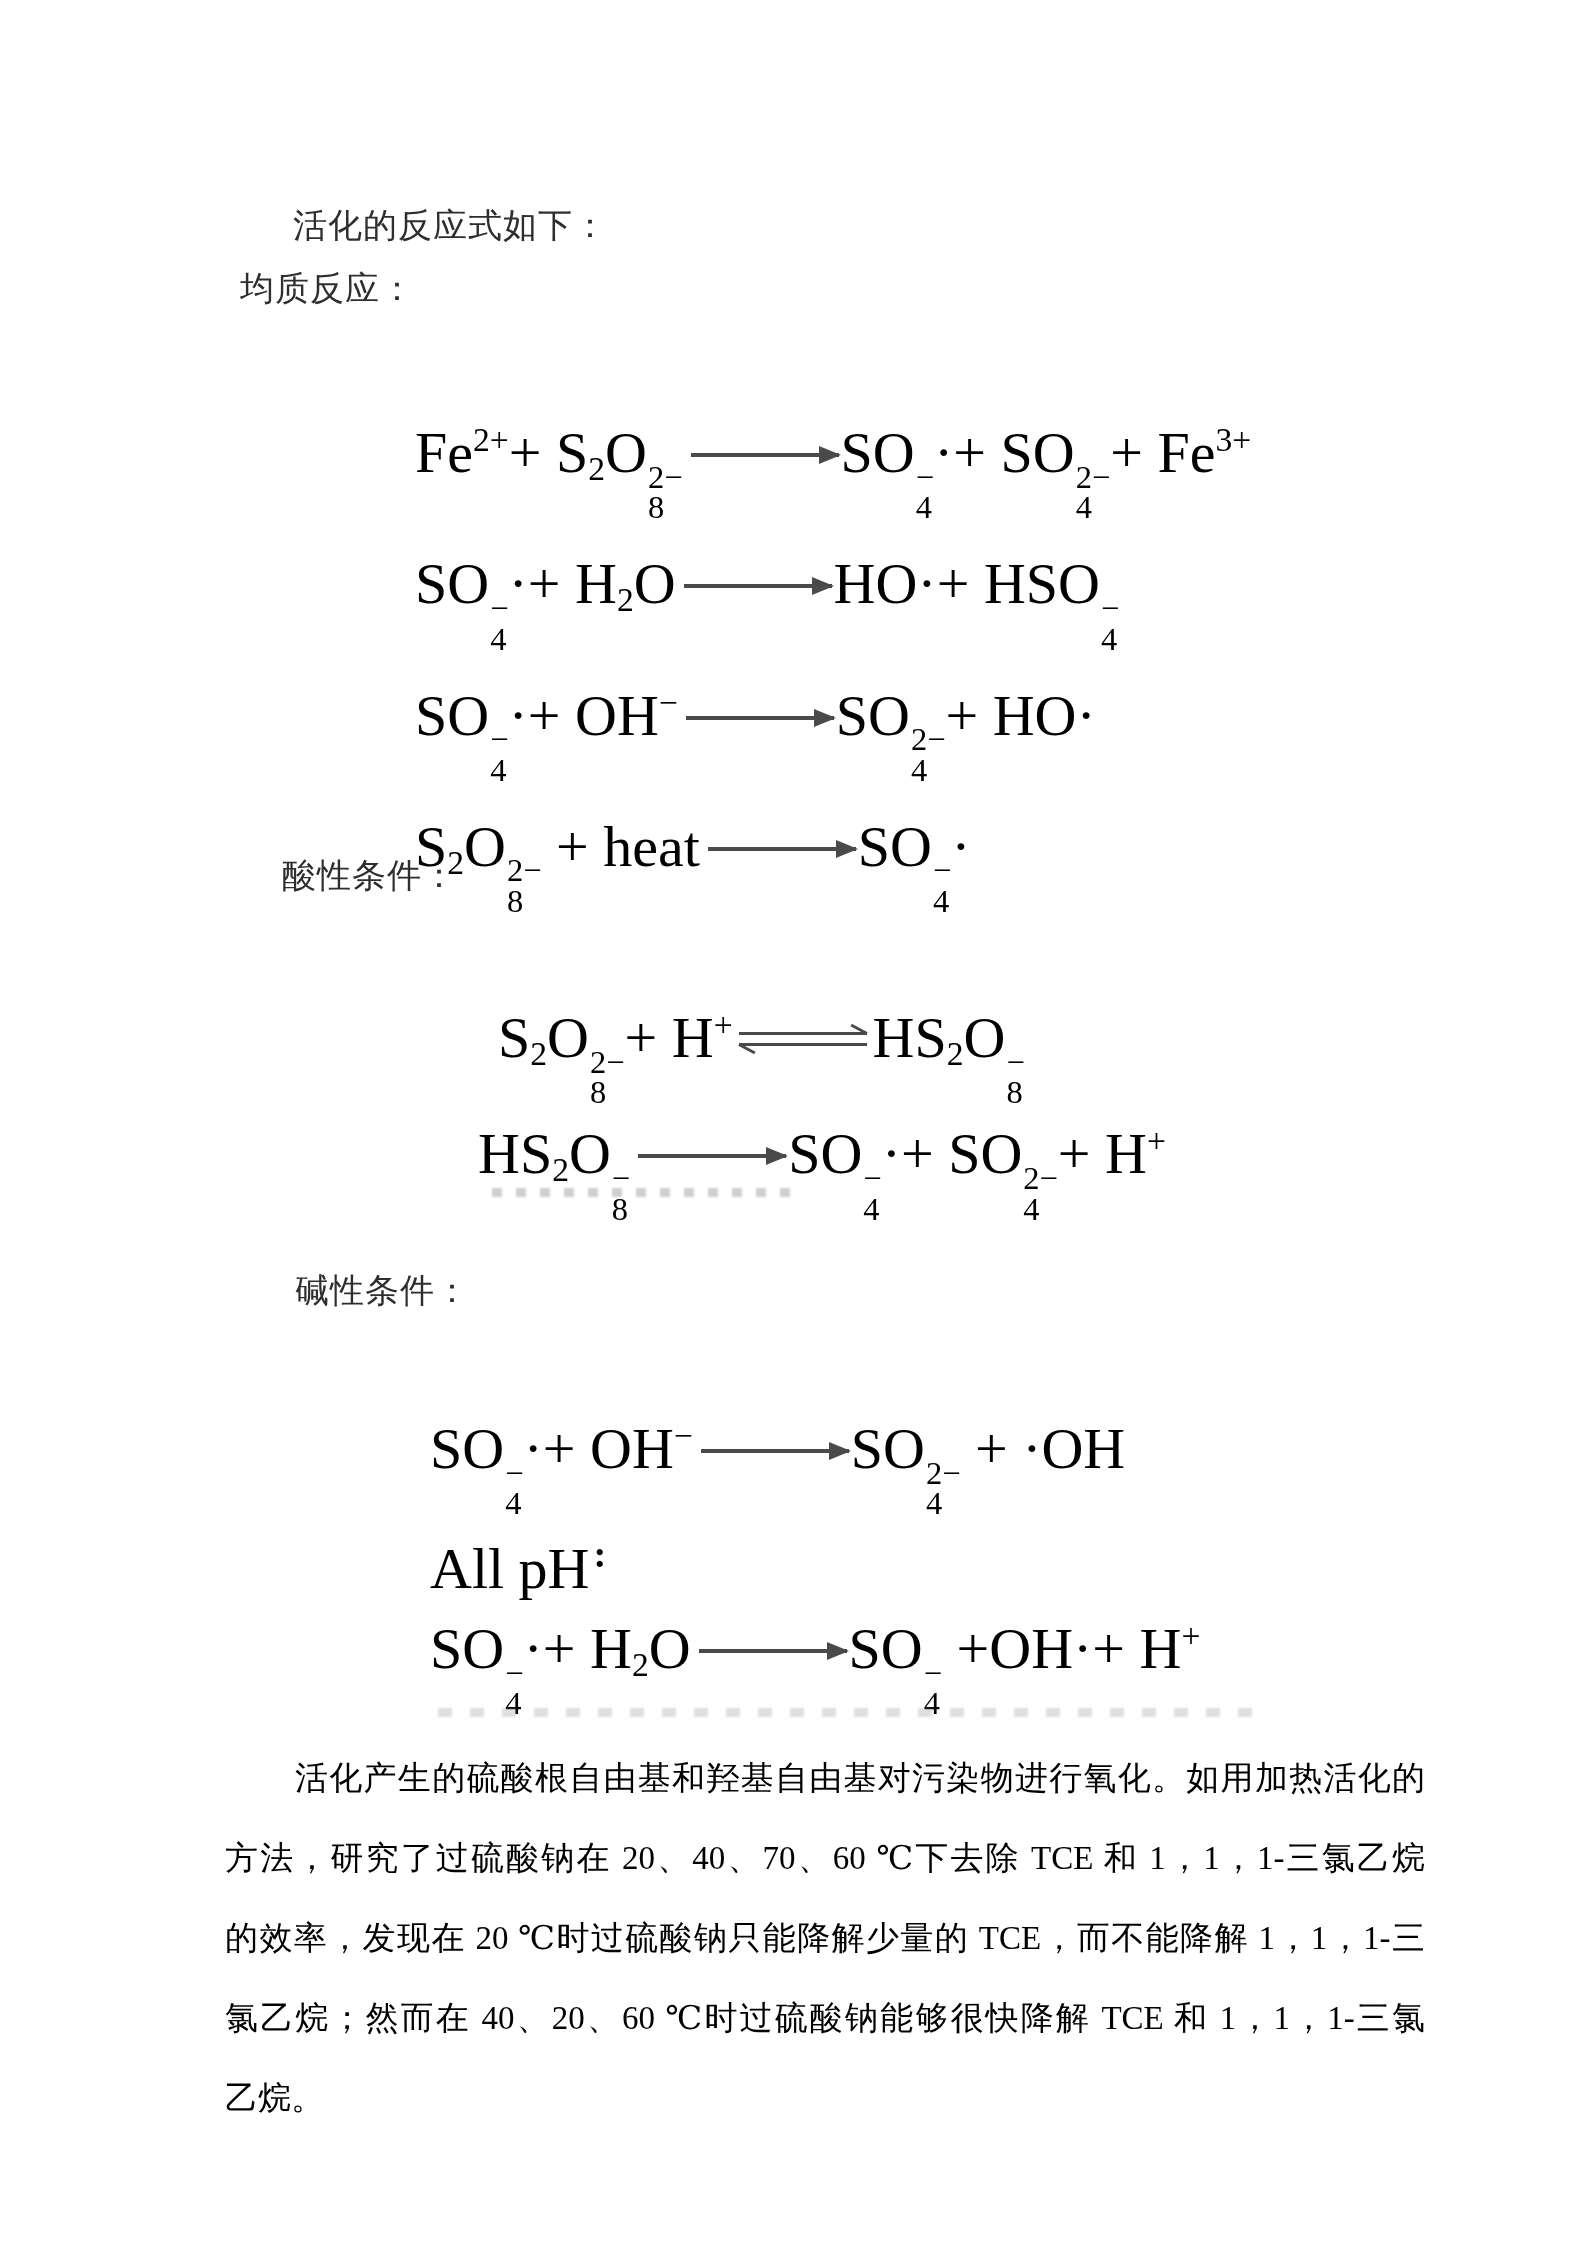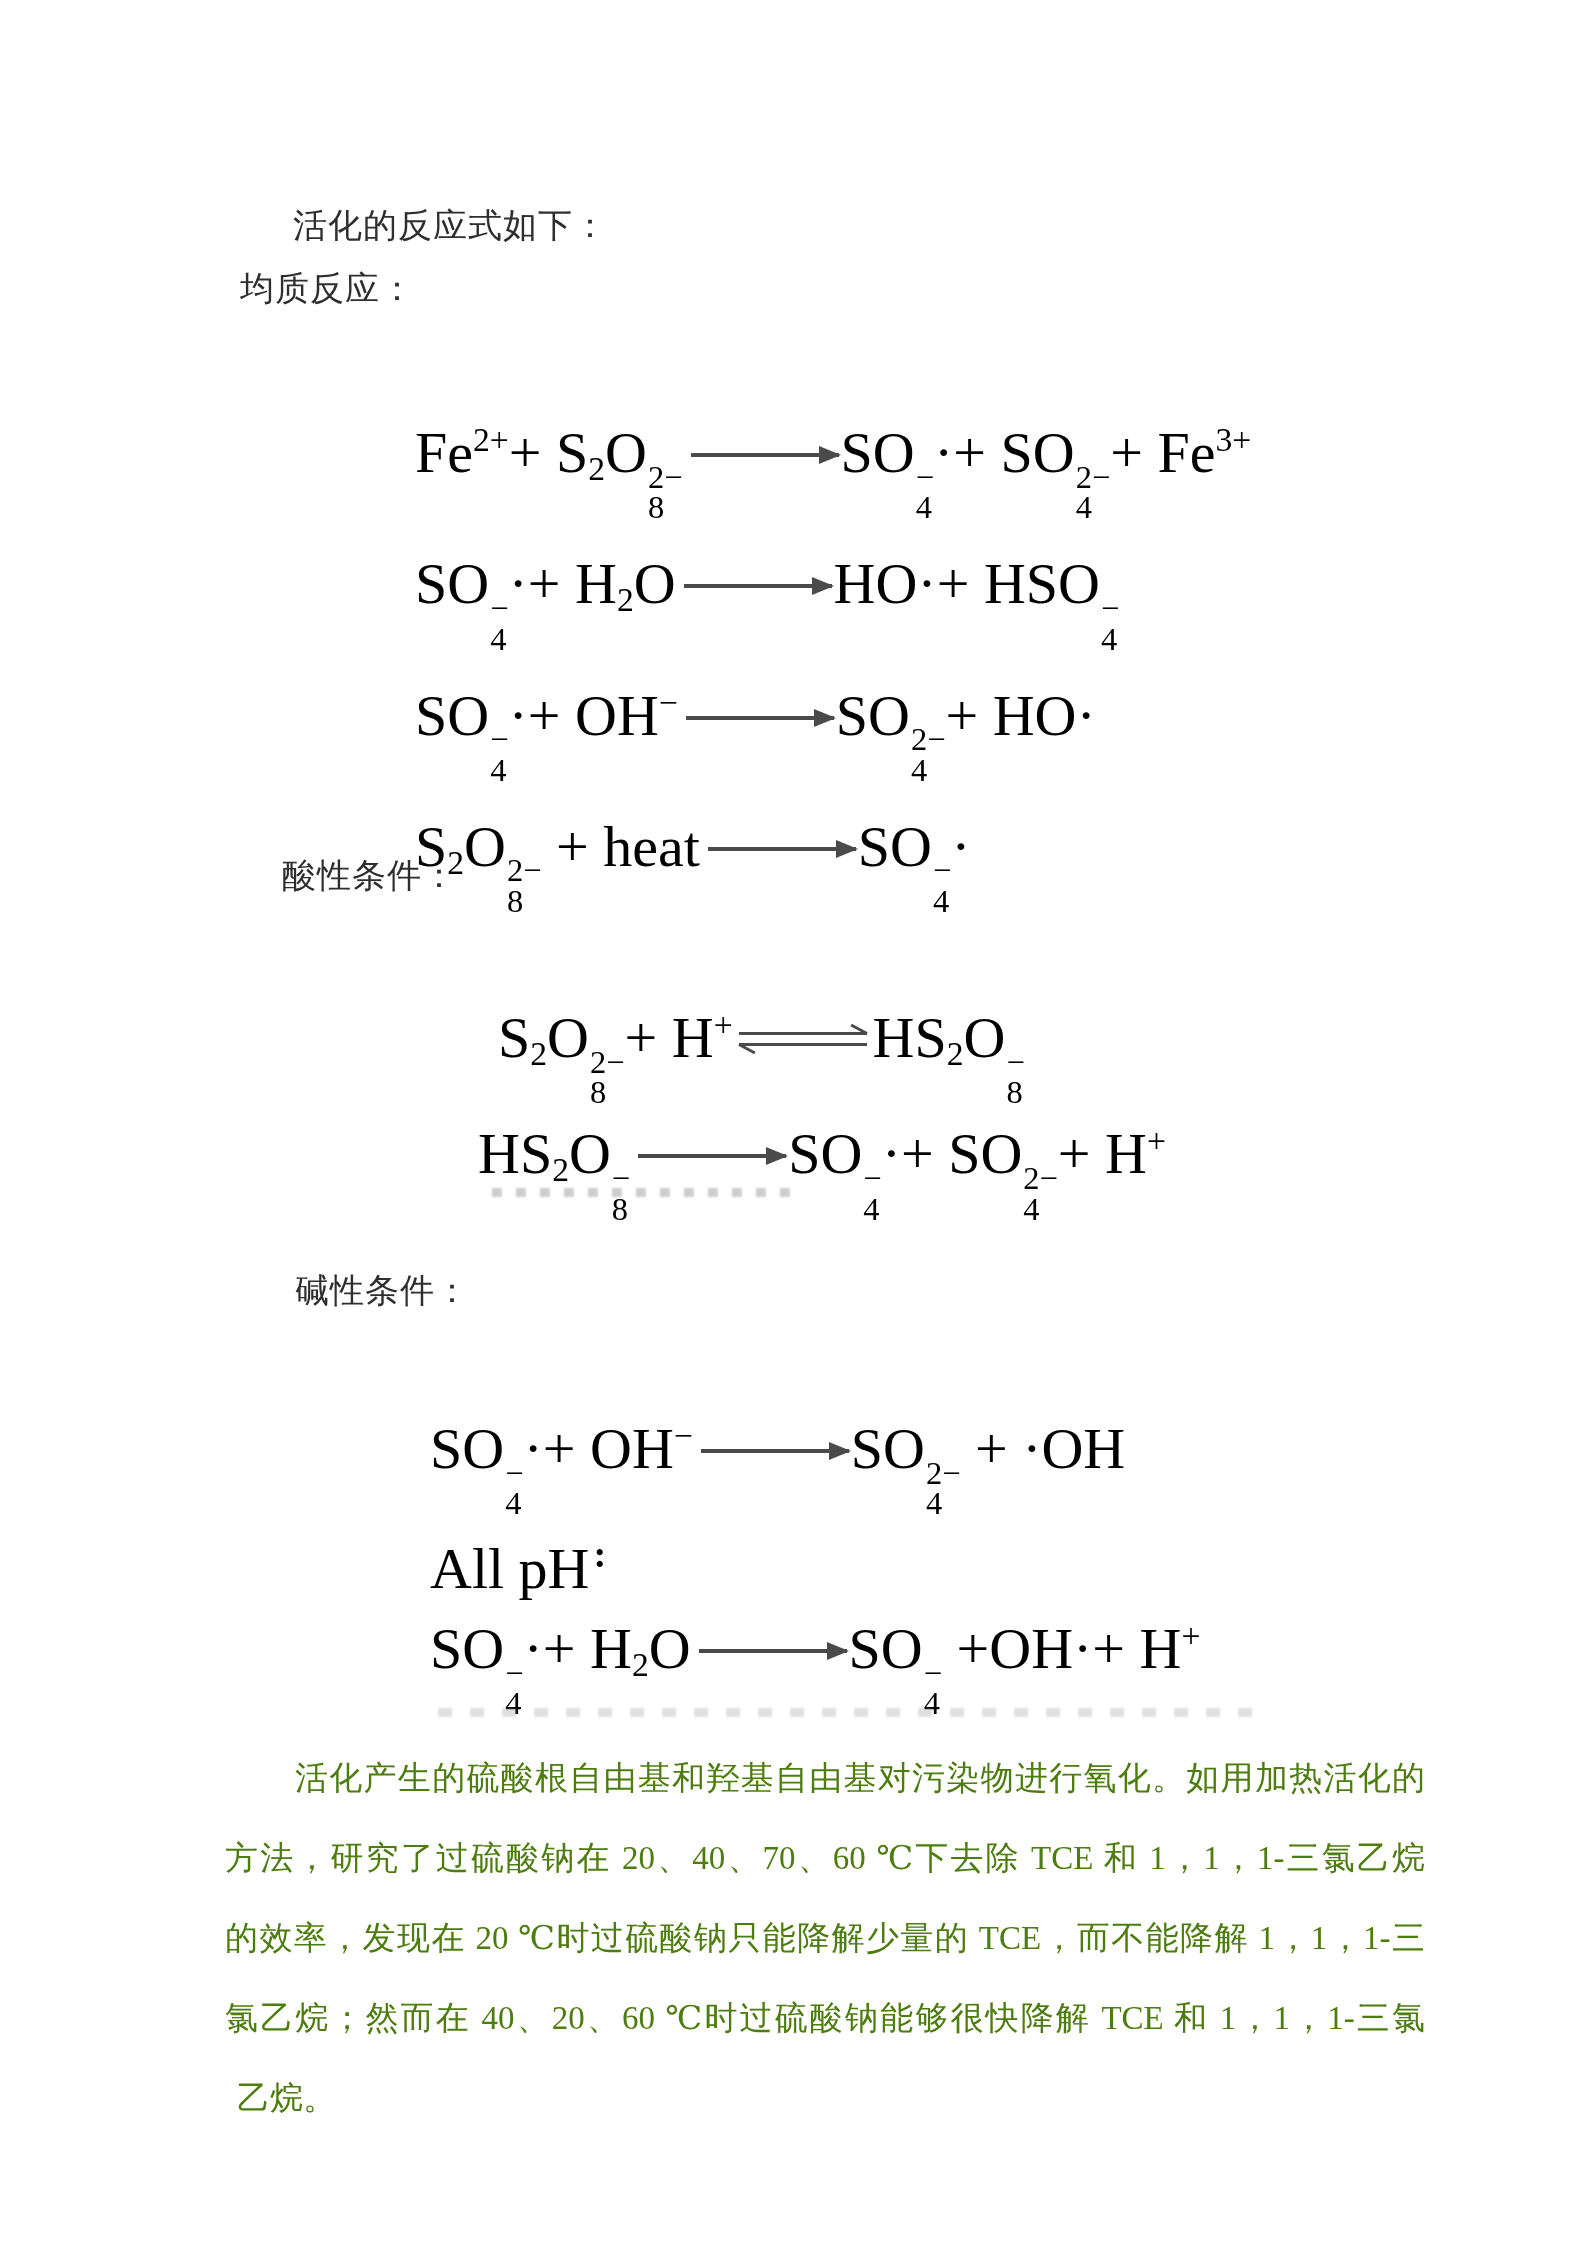--- a/index.html
+++ b/index.html
@@ -83,31 +83,31 @@
     filter:blur(1.2px);
   }
   .artifact.light {
     background:repeating-linear-gradient(90deg, rgba(150,150,150,0.30) 0 14px, transparent 14px 32px);
   }
 
   
   .para {
     position:absolute;
     font-size:33px;
-    color:#4d7c0f;
+    color:#000000;
     width:1200px;
   }
   .para-line {
     height:80px; line-height:80px;
     text-align:justify;
     text-align-last:justify;
     white-space:normal;
   }
   .para-line.first { padding-left:70px; }
-  .para-line.last { text-align-last:left;margin-left:12px; }
+  .para-line.last { text-align-last:left; }
 </style>
 </head>
 <body>
 
 <div class="page">
 
   <div class="cn-line" style="top:203px;left:293px">活化的反应式如下：</div>
 
   <div class="cn-line" style="top:266px;left:240px">均质反应：</div>
 

